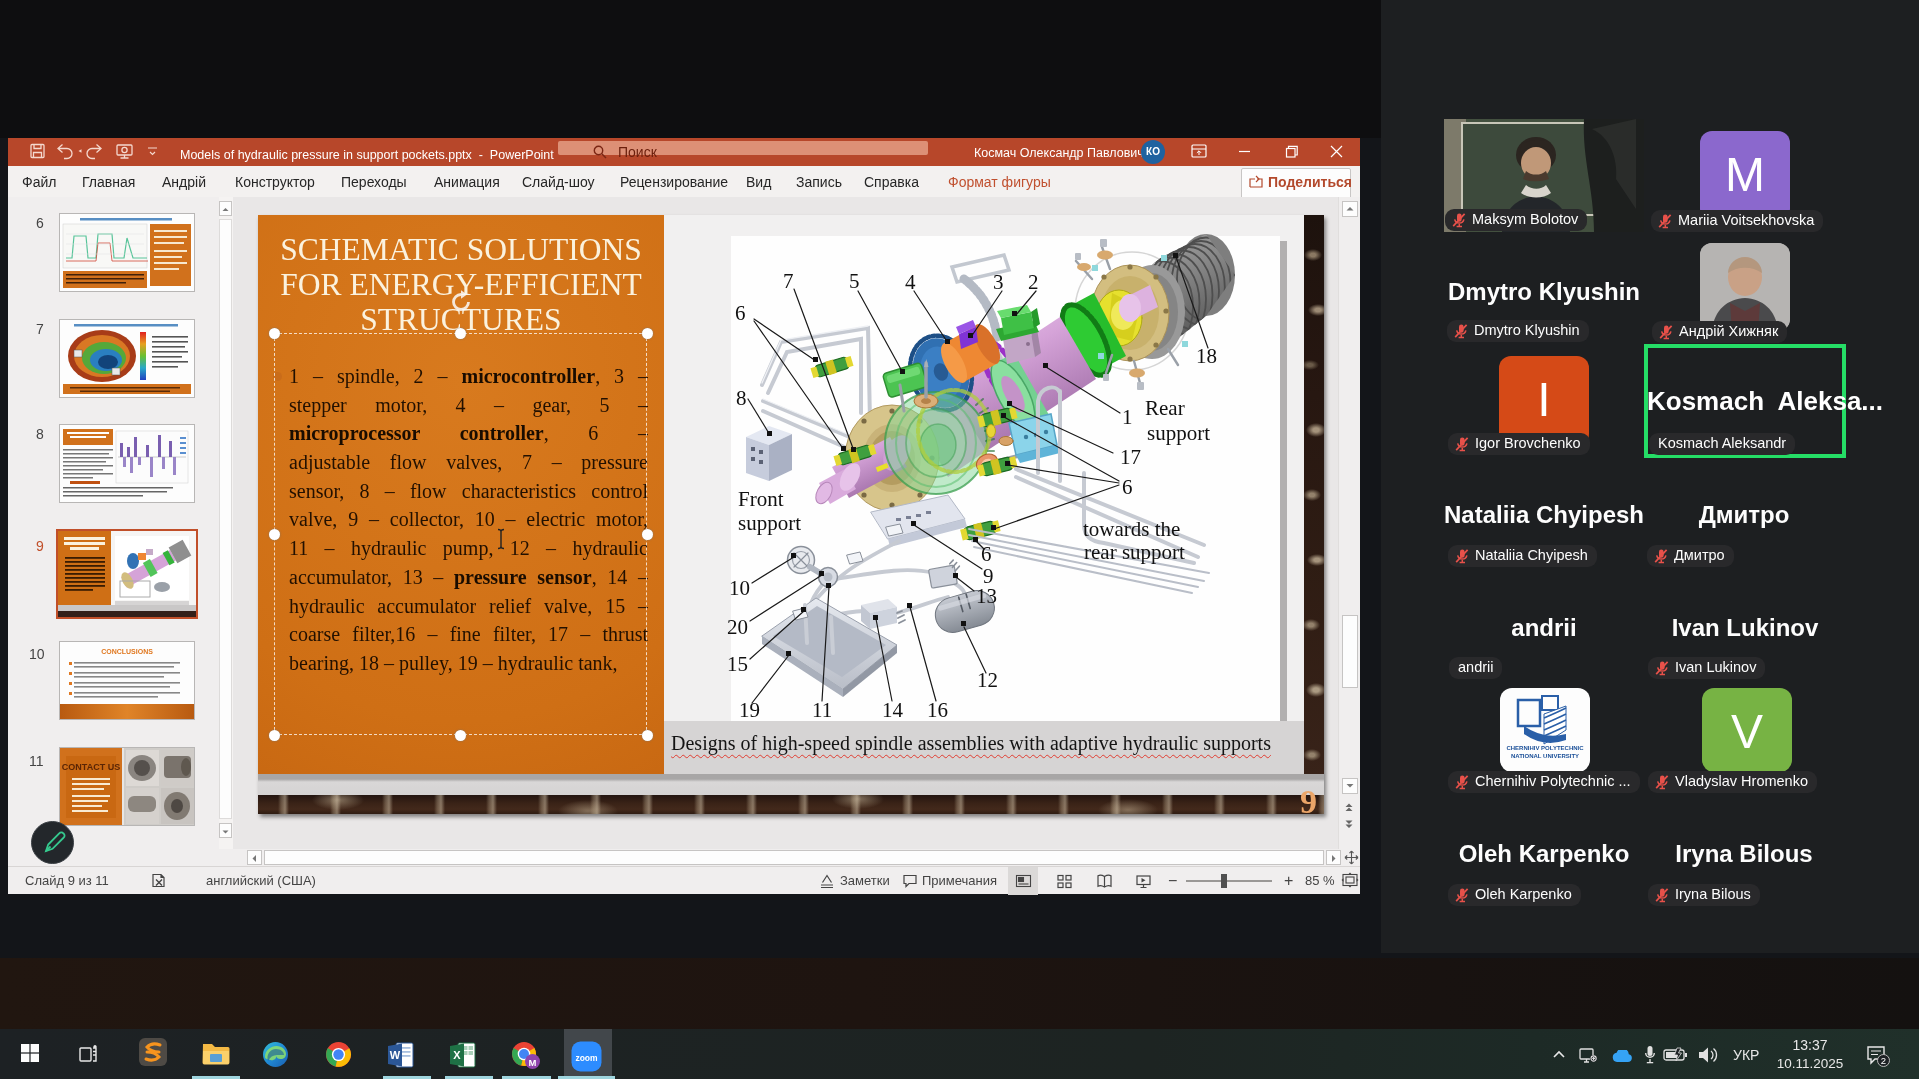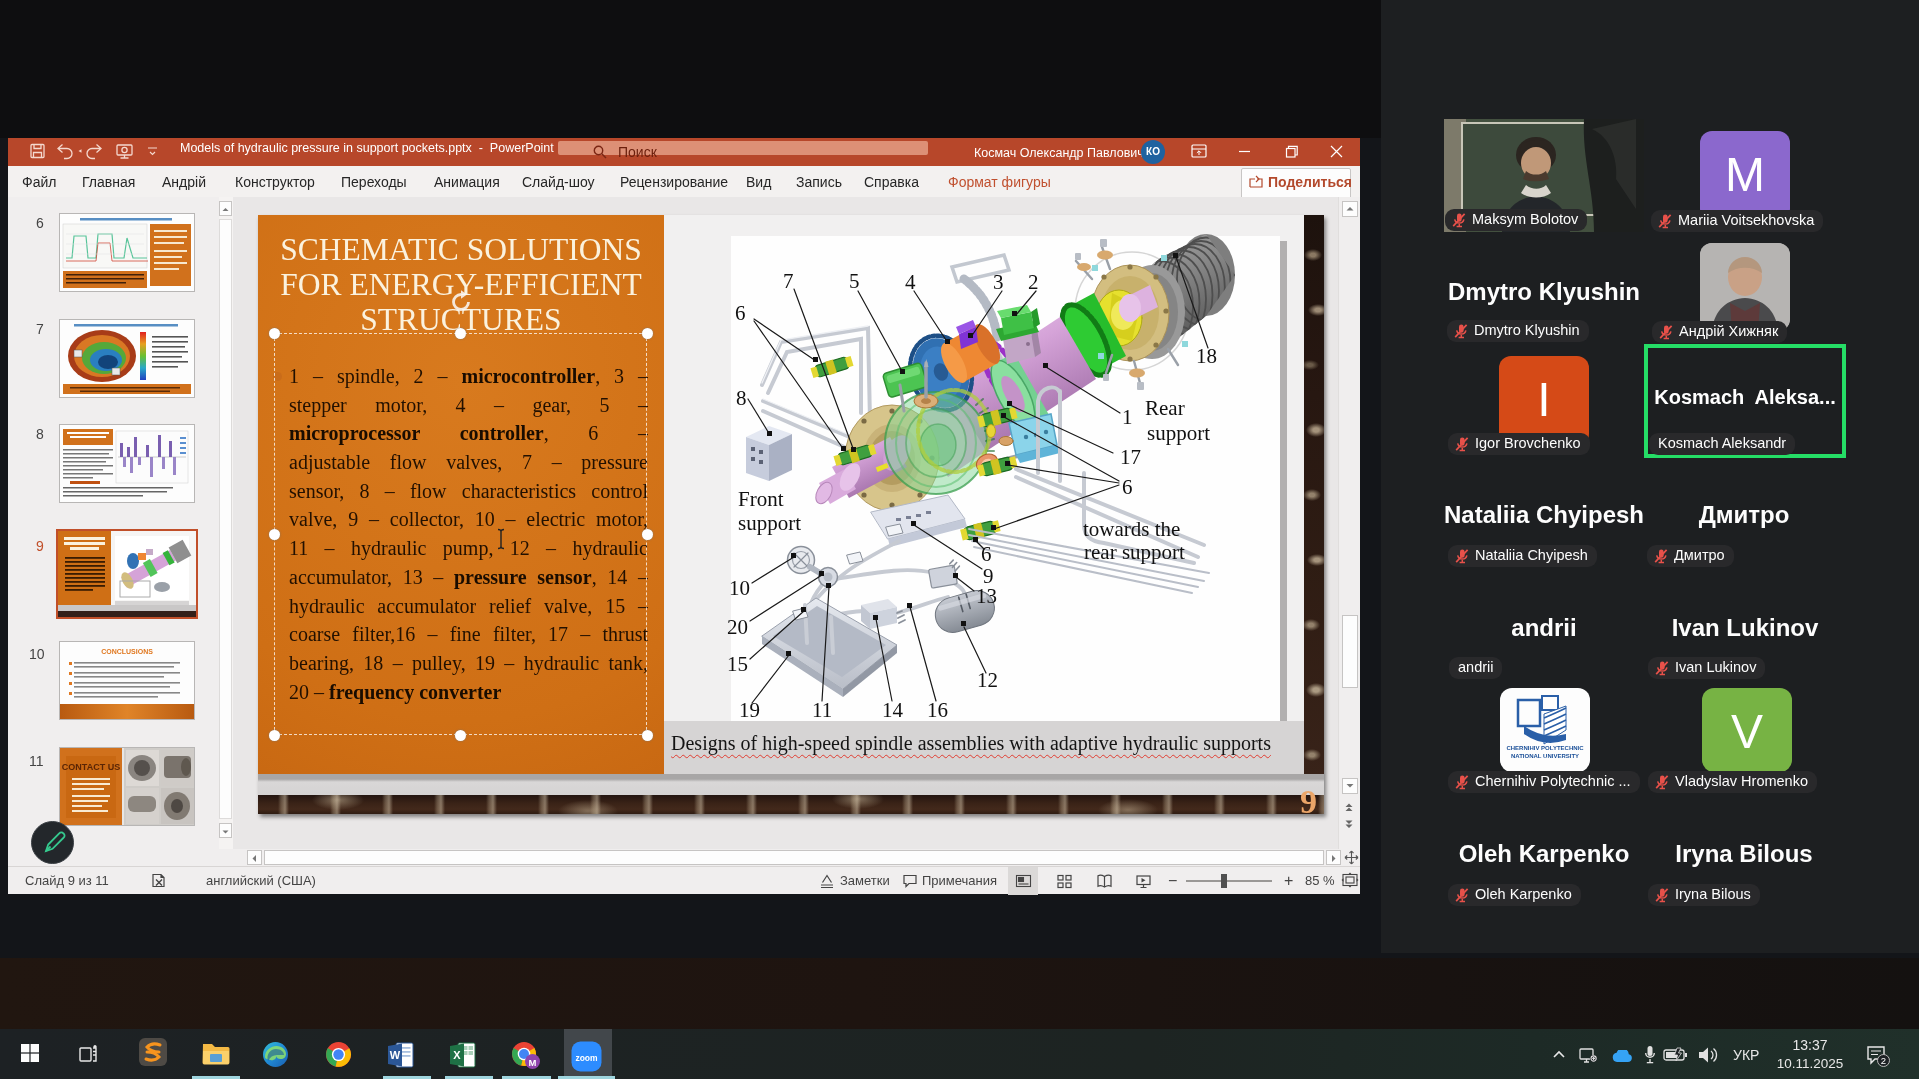--- a/index.html
+++ b/index.html
@@ -3,21 +3,21 @@
 <meta charset="utf-8">
 <style>
 * { margin:0; padding:0; box-sizing:border-box; }
 body { width:1919px; height:1079px; overflow:hidden; background:#131519; font-family:"Liberation Sans", sans-serif; position:relative; }
 #root { position:absolute; left:0; top:0; width:1919px; height:1079px; }
 .abs { position:absolute; }
 
 
 #ppt { position:absolute; left:8px; top:138px; width:1352px; height:756px; background:#f0eeee; }
 #ppt-title { position:absolute; left:0; top:0; width:100%; height:28px; background:#b7472a; color:#fff; }
-#ppt-title .ttl { position:absolute; left:172px; top:3px; font-size:12.5px; color:#fff; }
+#ppt-title .ttl { position:absolute; left:172px; top:10px; font-size:12.5px; color:#fff; }
 #searchbox { position:absolute; left:550px; top:3px; width:370px; height:14px; background:#dd9076; border-radius:2px; color:#6b1f0c; font-size:14px; }
 #ppt-menu { position:absolute; left:0; top:28px; width:100%; height:31px; background:#f3f1f0; color:#262626; font-size:14px;padding-left:29px; }
 #ppt-menu span { position:absolute; top:8px; }
 
 
 #thumbs { position:absolute; left:0; top:59px; width:225px; height:652px; background:#f0eeee; }
 .thumbnum { position:absolute; font-size:14px; color:#444; }
 .thumb { position:absolute; left:51px; width:136px; height:79px; background:#fff; border:1px solid #b8b6b5; overflow:hidden; }
 .thumb.sel { border:2px solid #c14f29; }
 
@@ -398,21 +398,20 @@
               <div class="jl">stepper motor, 4 – gear, 5 –</div>
               <div class="jl"><b>microprocessor controller</b>, 6 –</div>
               <div class="jl">adjustable flow valves, 7 – pressure</div>
               <div class="jl">sensor, 8 – flow characteristics control</div>
               <div class="jl">valve, 9 – collector, 10 – electric motor,</div>
               <div class="jl">11 – hydraulic pump, 12 – hydraulic</div>
               <div class="jl">accumulator, 13 – <b>pressure sensor</b>, 14 –</div>
               <div class="jl">hydraulic accumulator relief valve, 15 –</div>
               <div class="jl">coarse filter,16 – fine filter, 17 – thrust</div>
               <div class="jl">bearing, 18 – pulley, 19 – hydraulic tank,</div>
-              <div class="jl">20 – <b>frequency converter</b></div>
             </div>
         </div>
 
         <div class="abs" style="left:16px;top:118px;width:373px;height:402px;border:1px dashed rgba(255,255,255,0.75);"></div>
         <div class="handle" style="left:11px;top:113px;"></div>
         <div class="handle" style="left:197px;top:113px;"></div>
         <div class="handle" style="left:384px;top:113px;"></div>
         <div class="handle" style="left:11px;top:314px;"></div>
         <div class="handle" style="left:384px;top:314px;"></div>
         <div class="handle" style="left:11px;top:515px;"></div>
@@ -974,21 +973,21 @@
 
     <div class="avatar" style="left:118px;top:356px;width:90px;height:90px;background:#d54a17;">
         <span class="avletter">I</span>
       </div>
     <div class="pill" style="left:67px;top:433px;"><svg class="mic" viewBox="0 0 16 16">
           <rect x="6" y="1.5" width="4.6" height="8.2" rx="2.3" fill="#e8514a"></rect>
           <path d="M3.7 7.3 a4.7 4.7 0 0 0 9.2 0 M8.3 12 v2.2 M5.6 14.4 h5.4" stroke="#e8514a" stroke-width="1.5" fill="none"></path>
           <path d="M2.2 14.2 L13.6 1.8" stroke="#e8514a" stroke-width="1.7"></path>
         </svg>Igor Brovchenko</div>
     <div class="abs" style="left:263px;top:344px;width:202px;height:114px;border:4px solid #25dd66;"></div>
-    <div class="abs" style="left:266px;top:386px;width:196px;text-align:center;color:#fff;font-weight:bold;font-size:20px;white-space:nowrap;">Kosmach&nbsp; Aleksa...</div>
+    <div class="abs" style="left:266px;top:386px;width:196px;text-align:center;color:#fff;font-weight:bold;font-size:26px;white-space:nowrap;">Kosmach&nbsp; Aleksa...</div>
     <div class="pill nomic" style="left:268px;top:433px;">Kosmach Aleksandr</div>
 
     <div class="bigname" style="left:33px;top:501px;">Nataliia Chyipesh</div>
     <div class="pill" style="left:67px;top:545px;"><svg class="mic" viewBox="0 0 16 16">
           <rect x="6" y="1.5" width="4.6" height="8.2" rx="2.3" fill="#e8514a"></rect>
           <path d="M3.7 7.3 a4.7 4.7 0 0 0 9.2 0 M8.3 12 v2.2 M5.6 14.4 h5.4" stroke="#e8514a" stroke-width="1.5" fill="none"></path>
           <path d="M2.2 14.2 L13.6 1.8" stroke="#e8514a" stroke-width="1.7"></path>
         </svg>Nataliia Chyipesh</div>
     <div class="bigname" style="left:233px;top:501px;">Дмитро</div>
     <div class="pill" style="left:266px;top:545px;"><svg class="mic" viewBox="0 0 16 16">

